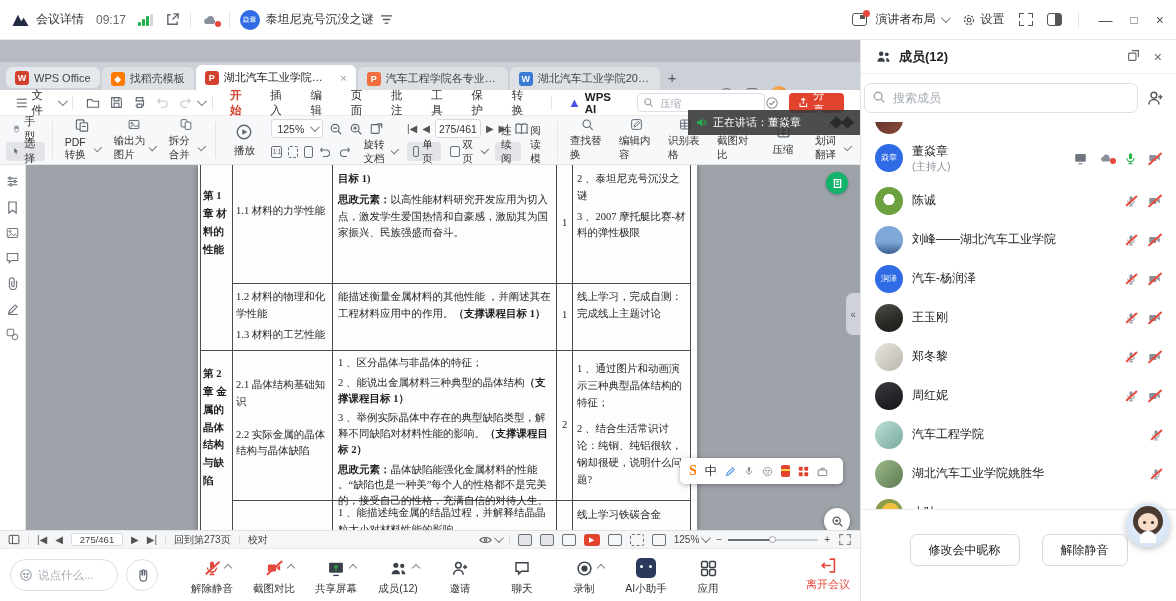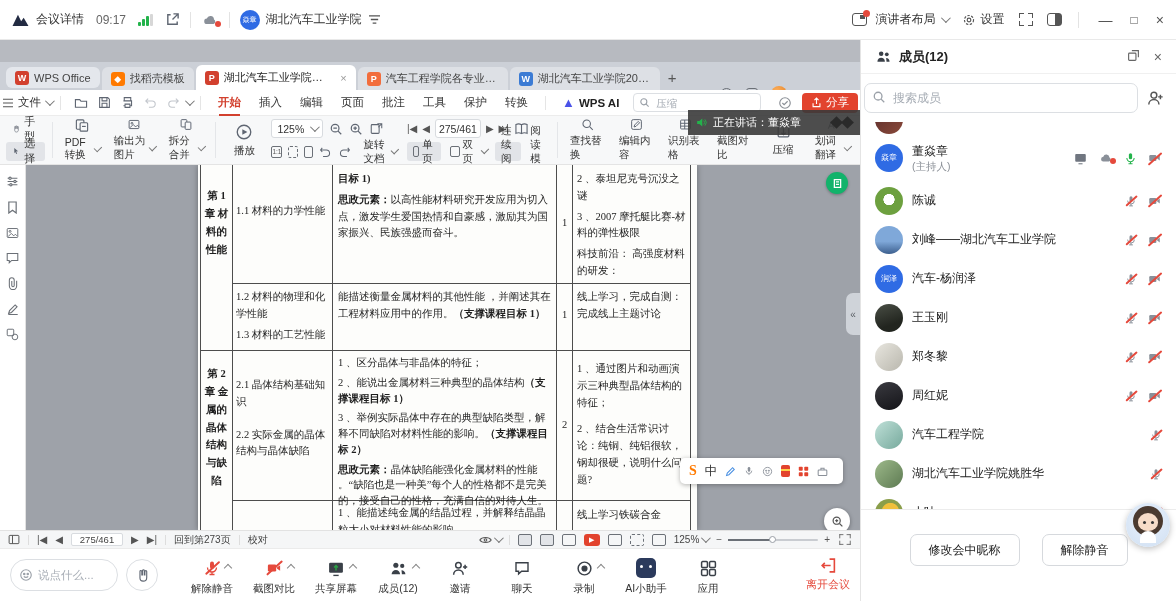--- a/index.html
+++ b/index.html
@@ -47,21 +47,21 @@
 .f-wps{background:#d2402e}.f-docer{background:#ff7a00}.f-pdf{background:#d2402e}.f-ppt{background:#f26d3c}.f-doc{background:#3b7bd4}
 .wtab .tclose{color:#999;font-size:11px;margin-left:2px}
 .tadd{font-size:15px;color:#555;margin:0 6px 4px}
 #wtab-right{position:absolute;right:6px;top:24px;display:flex;align-items:center;gap:13px;color:#5a5f66}
 .mini-circle{width:13px;height:13px;border:1.3px solid #6a6f76;border-radius:50%}
 .mini-square{width:12px;height:12px;border:1.3px solid #6a6f76;border-radius:3px}
 .mini-avatar{width:16px;height:16px;border-radius:50%;background:radial-gradient(circle at 35% 35%,#ffb25e,#e07b1f)}
 #wtab-right .wc{font-size:13px;color:#444}
 
 
-#wps-menubar{position:absolute;left:0;top:50px;width:860px;height:26px;background:#fff;display:flex;align-items:center;padding:0 2px;border-bottom:1px solid #ececec;font-size:11.5px}
+#wps-menubar{position:absolute;left:0;top:50px;width:860px;height:26px;background:#fff;display:flex;align-items:center;padding:0 16px;border-bottom:1px solid #ececec;font-size:11.5px}
 #wps-menubar .msep{width:1px;height:14px;background:#e5e5e5;margin:0 8px}
 .qicon{color:#5f6672;margin:0 5px}
 .qicon.dis{color:#c2c6cc}
 .menu-item{padding:0 9px;color:#333}
 .menu-item.active{color:#d2402e;font-weight:bold;position:relative}
 .menu-item.active::after{content:"";position:absolute;left:10px;right:10px;bottom:-6px;height:2px;background:#d2402e}
 .wpsai{display:flex;align-items:center;gap:4px;font-weight:bold;color:#222;padding:0 8px}
 .ai-a{color:#4a52e8;font-size:13px;font-weight:bold}
 .msearch{position:relative;margin-left:6px}
 .msearch input{width:128px;height:19px;border:1px solid #dcdfe3;border-radius:4px;background:#fff;font-size:10.5px;padding:0 6px 0 22px;color:#333;outline:none}
@@ -88,21 +88,21 @@
 .mini16{width:14px;height:12px;border:1.3px solid #6b7077;border-radius:2px}
 .mini16.ratio{font-size:6.5px;display:flex;align-items:center;justify-content:center;border-radius:2px;color:#555}
 
 
 #wps-doc{position:absolute;left:0;top:125px;width:860px;height:365px;background:#9ea2a9;overflow:hidden}
 #left-tools{position:absolute;left:0;top:0;width:26px;height:365px;background:#fff;border-right:1px solid #e2e2e2;display:flex;flex-direction:column;align-items:center;padding-top:10px;gap:13px;color:#6b7077}
 #pdf-page{position:absolute;left:198px;top:0;width:499px;height:365px;background:#fdfdfb;box-shadow:0 0 6px rgba(0,0,0,.35)}
 .tline{position:absolute;background:#4d4d4d}
 .dcell{position:absolute;font-family:"Liberation Serif","DejaVu Serif",serif;color:#1f1f1f;font-size:10.5px;line-height:1.6}
 .dcell p{margin-bottom:4px}
-.dchap{font-weight:bold;text-align:center;line-height:1.7}
+.dchap{font-weight:bold;line-height:1.7}
 .dbold{font-weight:bold}
 
 #green-float{position:absolute;left:826px;top:7px;width:22px;height:22px;border-radius:50%;background:#12b36b;display:flex;align-items:center;justify-content:center;box-shadow:0 1px 3px rgba(0,0,0,.3)}
 #collapse-handle{position:absolute;left:846px;top:128px;width:14px;height:42px;background:#cfd3d9;border-radius:7px 0 0 7px;display:flex;align-items:center;justify-content:center;color:#5e6369;font-size:10px}
 #magnify-float{position:absolute;left:824px;top:343px;width:26px;height:26px;border-radius:50%;background:#fff;box-shadow:0 1px 4px rgba(0,0,0,.35);display:flex;align-items:center;justify-content:center;color:#555}
 
 
 #wps-status{position:absolute;left:0;top:490px;width:860px;height:18px;background:#f5f6f7;border-top:1px solid #e2e2e2;display:flex;align-items:center;padding:0 8px;font-size:10px;color:#444;gap:8px}
 #wps-status .ssep{width:1px;height:10px;background:#ddd}
 .spagebox{width:52px;height:13px;border:1px solid #d8dbdf;background:#fff;border-radius:2px;display:flex;align-items:center;justify-content:center;font-size:9.5px}
@@ -215,21 +215,21 @@
         </svg>
     </span>
     <span class="tb-sep"></span>
     <span class="cloudrec">
       <svg width="18" height="14" viewBox="0 0 16 16" fill="currentColor">
           <path d="M4.6 12.6a3.1 3.1 0 0 1-.2-6.2 4.2 4.2 0 0 1 8.2 1 2.9 2.9 0 0 1-.5 5.2z"></path>
         </svg>
     </span>
     <span class="tb-sep"></span>
     <span class="tb-avatar">焱章</span>
-    <span class="tb-item" style="margin-left:6px">湖北汽车工业学院</span>
+    <span class="tb-item" style="margin-left:6px">泰坦尼克号沉没之谜</span>
     <span style="margin-left:6px;color:#555">
       <svg width="13" height="11" viewBox="0 0 14 12" stroke="#555" stroke-width="1.4">
           <path d="M1 2h12M3 6h8M5 10h4" fill="none"></path>
         </svg>
     </span>
     <div id="tb-right">
       <span class="tb-item">
         <span class="layout-ico"></span>
         <span style="margin-left:4px">演讲者布局</span>
         <span class="caret-d"></span>
@@ -620,21 +620,20 @@
         <div class="dcell dchap" style="left:5px;top:22px;width:27px">第 1 章 材料的性能</div>
         <div class="dcell" style="left:38px;top:38px;width:93px">1.1 材料的力学性能</div>
         <div class="dcell" style="left:140px;top:6px;width:213px">
           <p class="dbold">目标 1)</p>
           <p><span class="dbold">思政元素：</span><span>以高性能材料研究开发应用为切入点，激发学生爱国热情和自豪感，激励其为国家振兴、民族强盛而奋斗。</span></p>
         </div>
         <div class="dcell" style="left:360px;top:50px;width:13px;text-align:center">1</div>
         <div class="dcell" style="left:379px;top:6px;width:110px">
           <p>2 、泰坦尼克号沉没之谜</p>
           <p>3 、2007 摩托艇比赛-材料的弹性极限</p>
-          <p>科技前沿： 高强度材料的研发：</p>
         </div>
 
         <div class="dcell" style="left:38px;top:124px;width:93px">
           <p>1.2 材料的物理和化学性能</p>
           <p>1.3 材料的工艺性能</p>
         </div>
         <div class="dcell" style="left:140px;top:124px;width:213px">
           <p><span>能描述衡量金属材料的其他性能 ，并阐述其在工程材料应用中的作用。</span><span class="dbold">（支撑课程目标 1）</span></p>
         </div>
         <div class="dcell" style="left:360px;top:142px;width:13px;text-align:center">1</div>

